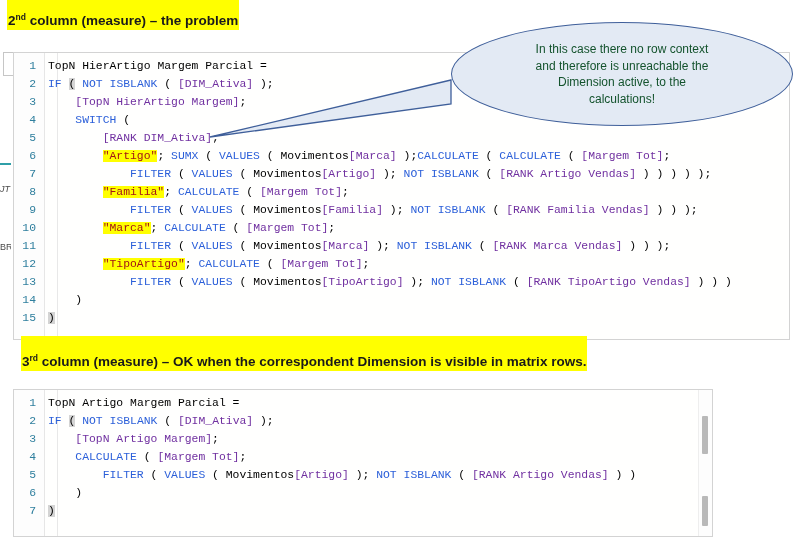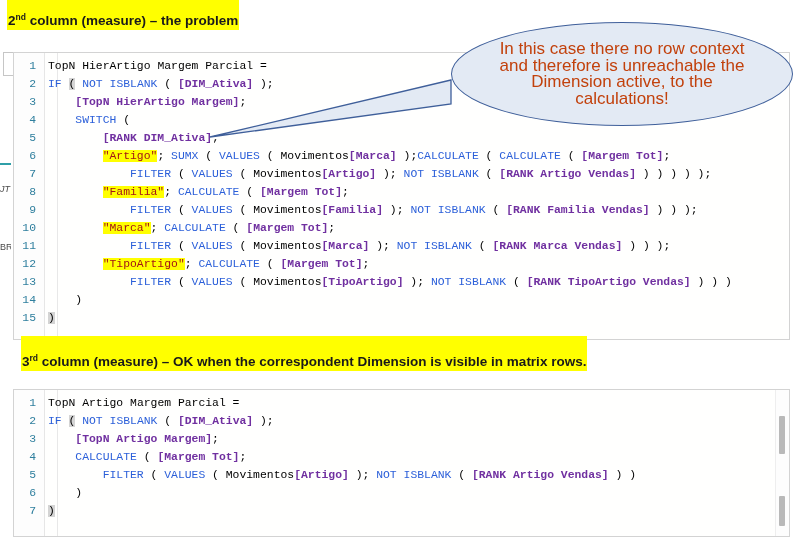--- a/index.html
+++ b/index.html
@@ -41,21 +41,21 @@
 
   
   .code-panel {
     position: absolute;
     background: #fffffe;
     border: 1px solid #d3d3d3;
     box-sizing: border-box;
     overflow: hidden;
   }
   #code-panel-1 { left: 13px; top: 52px; width: 777px; height: 288px; }
-  #code-panel-2 { left: 13px; top: 389px; width: 777px; height: 148px; }
+  #code-panel-2 { left: 13px; top: 389px; width: 700px; height: 148px; }
 
   .gutter {
     position: absolute;
     left: 0; top: 0; bottom: 0;
     width: 30px;
     background: #fdfdfd;
     border-right: 1px solid #e6e6e6;
   }
   .vrule {
     position: absolute;
@@ -89,21 +89,21 @@
   .codetext {
     display: inline-block;
     margin-left: 12px;
     white-space: pre;
     text-align: right;
   }
 
   
   .t-plain  { color: #000000; }
   .t-fn     { color: #2b5fd9; }
-  .t-meas   { color: #7030a0; font-weight: bold; }
+  .t-meas   { color: #7030a0; }
   .t-str    { color: #a31515; }
   .t-punct  { color: #000000; }
   .hl-y     { background: #ffff00; }
 
   
   .caret-sel { background: #d4d4d4; }
 
   
   .scrollbar {
     position: absolute;
@@ -159,23 +159,23 @@
     border-radius: 50% / 50%;
     background: #e3eaf4;
     border: 1.4px solid #3f5f9a;
     box-sizing: border-box;
     display: flex;
     align-items: center;
     justify-content: center;
   }
   #callout-text {
     font-family: "Liberation Sans", sans-serif;
-    font-size: 17px;
+    font-size: 12px;
     line-height: 16.5px;
-    color: #c2410c;
+    color: #14532d;
     text-align: center;
     width: 300px;
     white-space: pre-line;
   }
   #callout-tail {
     position: absolute;
     left: 0;
     top: 0;
     width: 801px;
     height: 545px;

